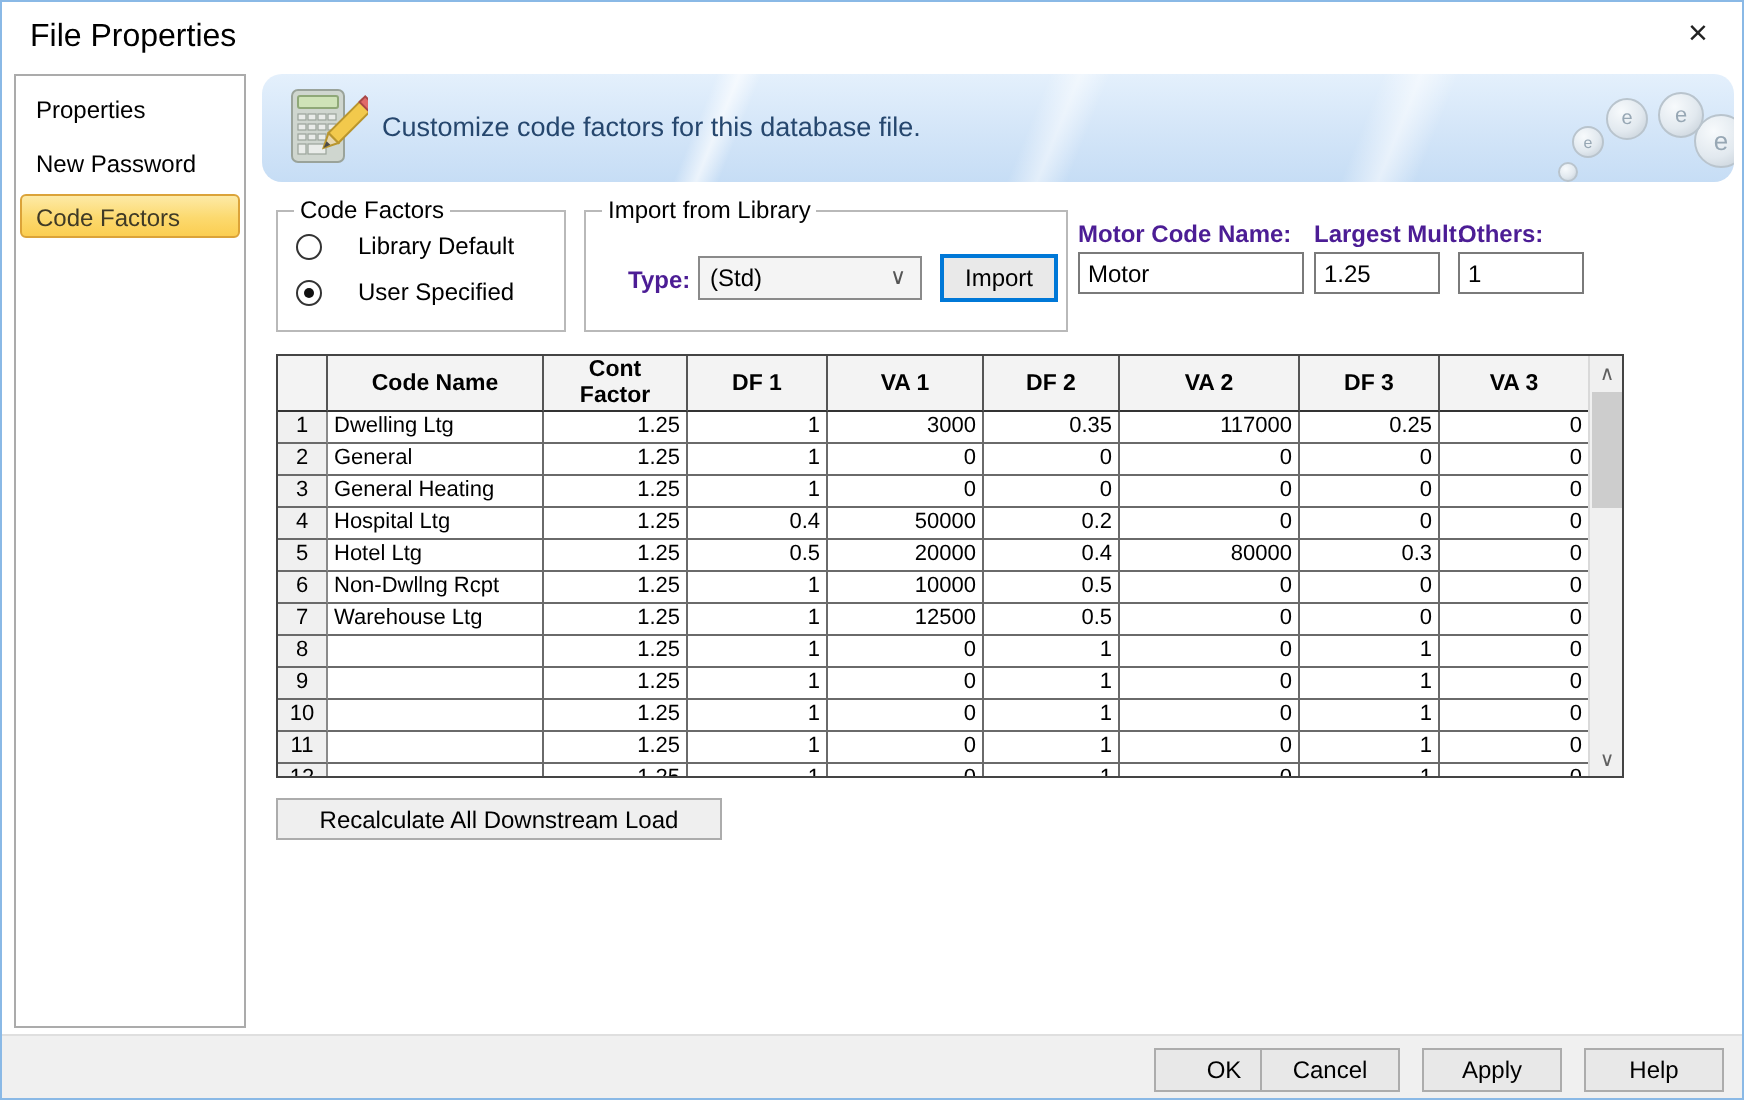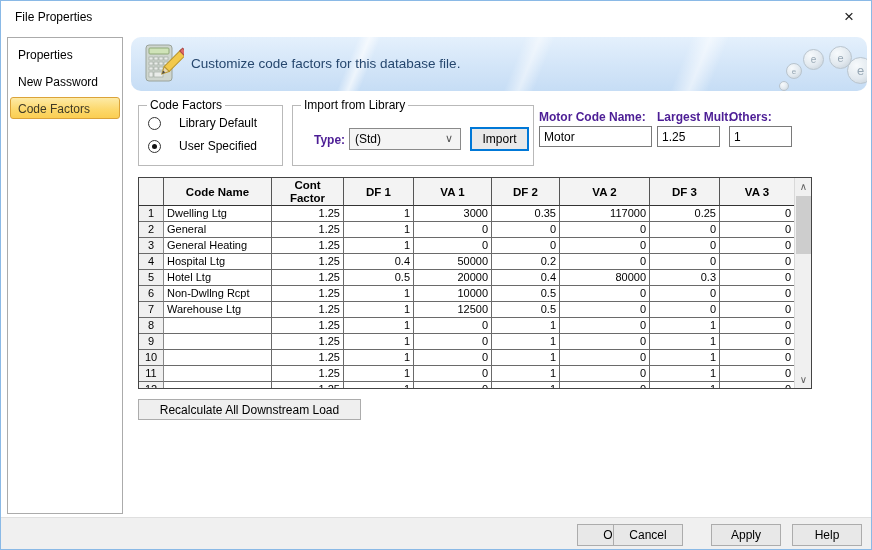--- a/index.html
+++ b/index.html
@@ -4,21 +4,21 @@
 <style>
   * { margin:0; padding:0; box-sizing:border-box; }
   html,body { width:872px; height:550px; background:#fff; }
   body { font-family:"Liberation Sans", sans-serif; font-size:12px; color:#000; }
 
   .dialog { position:absolute; left:0; top:0; width:872px; height:550px;
             background:#fff; border:1px solid #8ab9e6; overflow:hidden; }
 
   
   .titlebar { position:absolute; left:0; top:0; width:100%; height:32px; background:#fff; }
-  .title-text { position:absolute; left:14px; top:9px; font-size:12px; color:#000; }
+  .title-text { position:absolute; left:14px; top:9px; font-size:16px; color:#000; }
   .close-btn { position:absolute; right:0; top:0; width:44px; height:31px; display:flex;
                align-items:center; justify-content:center; font-size:17px; color:#222; cursor:default; }
 
   
   .sidebar { position:absolute; left:6px; top:36px; width:116px; height:477px;
              background:#fff; border:1px solid #ababab; }
   .side-item { position:absolute; left:2px; width:110px; height:22px; line-height:22px;
                padding-left:7px; color:#000; border:1px solid transparent; border-radius:3px; }
   .side-item.selected { background:linear-gradient(180deg,#fdeaa6 0%,#fcd96e 55%,#fbce52 100%);
                border:1px solid #dba339; color:#3f3a26; }
@@ -353,21 +353,21 @@
   </div>
 
   <div class="btn" style="left:137px; top:398px; width:223px; height:21px; background:#efefef;align-items:center;">
     <span>Recalculate All Downstream Load</span>
   </div>
 
   <div class="footer">
     <div class="btn" style="left:576px;">
         <span>OK</span>
       </div>
-    <div class="btn" style="left:612px;">
+    <div class="btn" style="left:629px;">
         <span>Cancel</span>
       </div>
     <div class="btn" style="left:710px;">
         <span>Apply</span>
       </div>
     <div class="btn" style="left:791px;">
         <span>Help</span>
       </div>
   </div>
 

